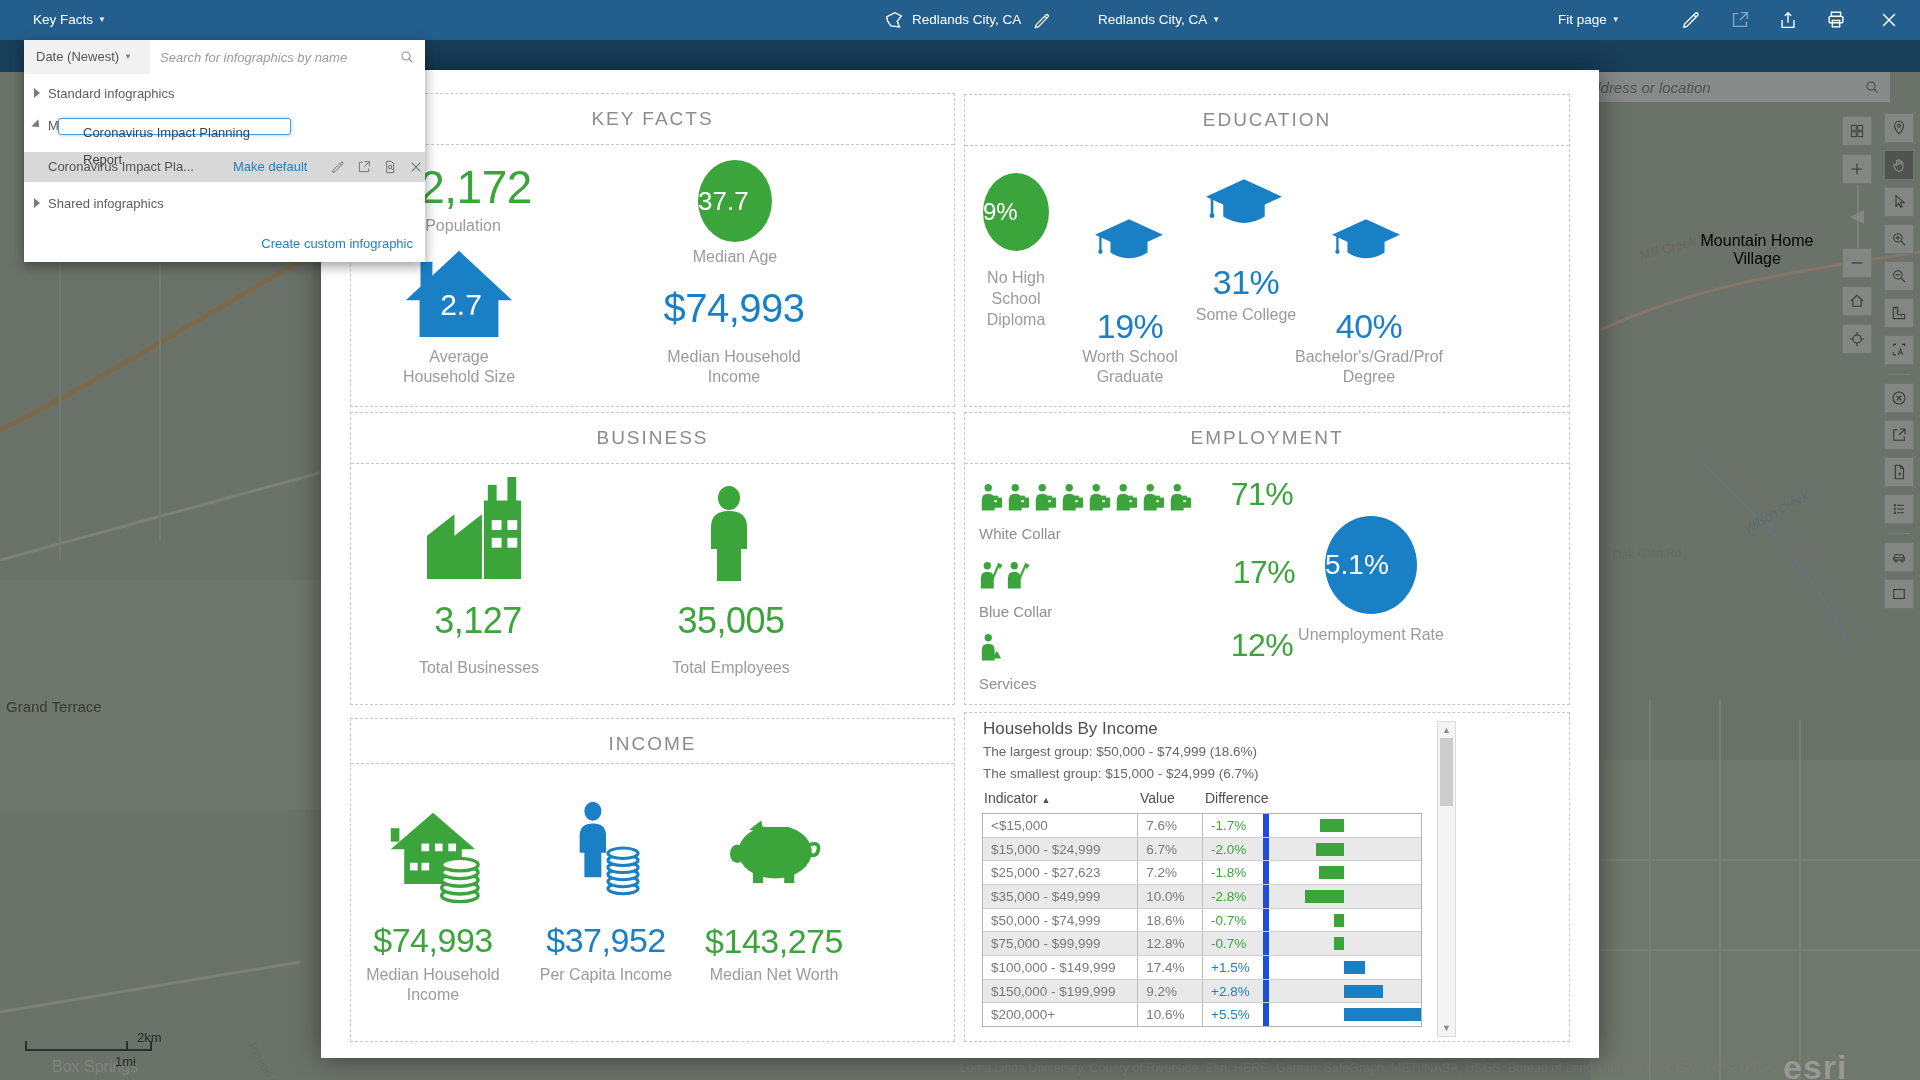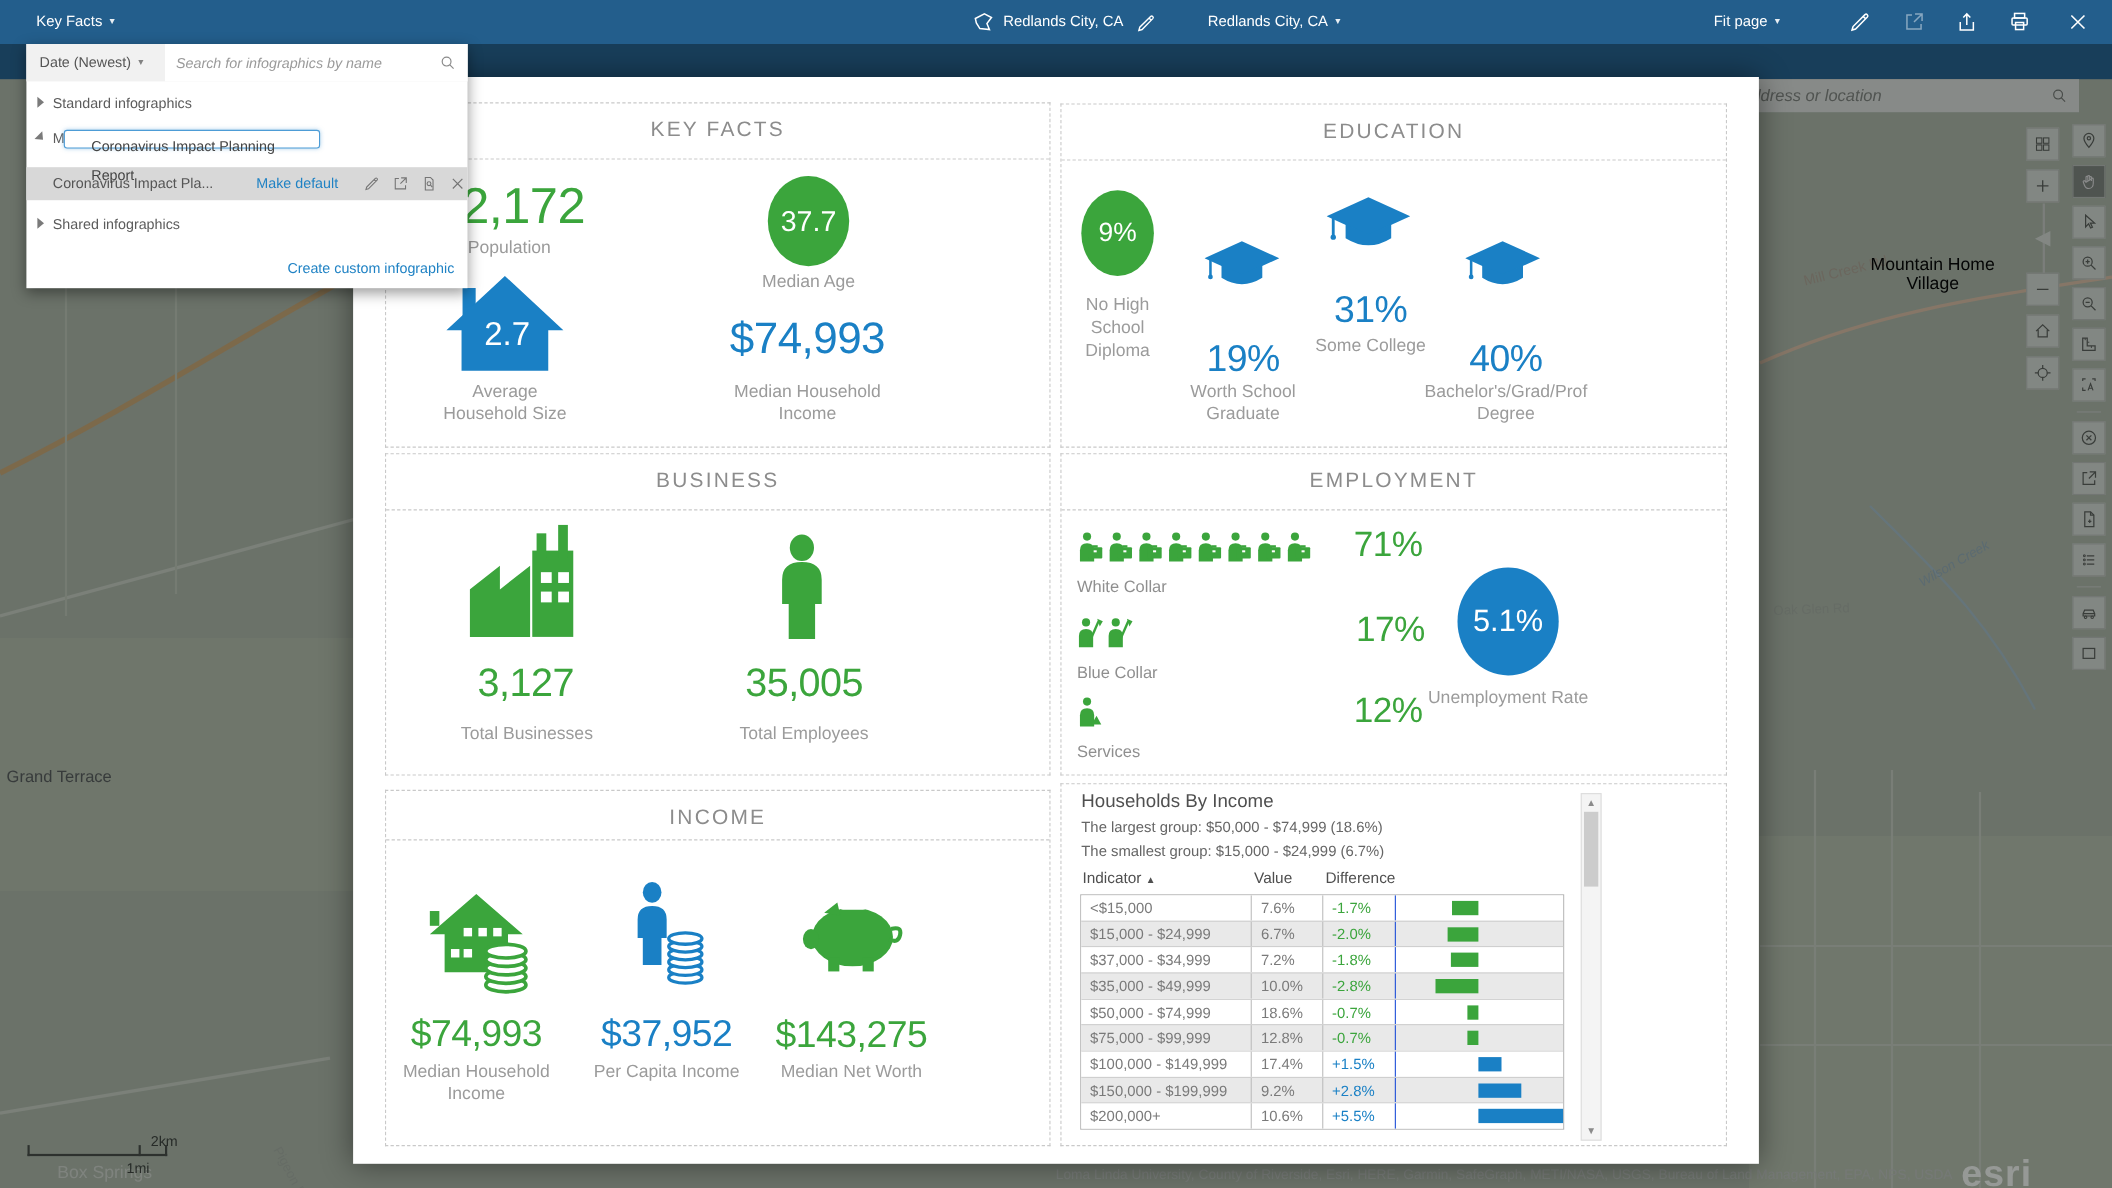--- a/index.html
+++ b/index.html
@@ -42,36 +42,36 @@
   #info{position:absolute;left:321px;top:70px;width:1278px;height:988px;background:#fff;z-index:20;
     box-shadow:0 0 26px rgba(0,0,0,.45);}
   .quad{position:absolute;border:1px dashed #c9c9c9;box-sizing:border-box;}
   .qtitle{position:absolute;left:0;right:0;top:0;height:50px;line-height:50px;margin:0;text-align:center;
     font-size:19px;font-weight:400;letter-spacing:2px;color:#8c8c8c;}
   .qsep{position:absolute;left:0;right:0;border-top:1px dashed #c9c9c9;}
   .abs{position:absolute;}
   .stat-num{position:absolute;text-align:center;font-weight:400;letter-spacing:-.5px;}
   .stat-label{position:absolute;text-align:center;color:#9b9b9b;font-size:16px;line-height:20px;}
   .green{color:#3ba53c}.blue{color:#1a80c5}
-  .circ{position:absolute;border-radius:50%;display:flex;align-items:center;justify-content:center;color:#fff;}
+  .circ{position:absolute;border-radius:50%;display:flex;align-items:center;justify-content:flex-start;color:#fff;}
   .icon-green{color:#3ba53c}.icon-blue{color:#1a80c5}
   .emp-icons{position:absolute;display:flex;align-items:flex-end;}
   .emp-icons svg{width:24px;height:29px;margin-right:3px;}
   .emp-label{position:absolute;color:#8f8f8f;font-size:15px;}
   
   #hbi-head{position:absolute;left:17px;top:77px;width:440px;display:flex;font-size:14px;color:#4f4f4f;}
   #hbi-table{position:absolute;left:17px;top:100px;width:440px;height:214px;border:1px solid #b5b5b5;
     box-sizing:border-box;display:flex;flex-direction:column;font-size:13.5px;justify-content:space-between;}
   .hbi-row{flex:1;display:flex;align-items:center;border-top:1px solid #cfcfcf;background:#fff;}
   .hbi-row:first-child{border-top:none;}
   .hbi-row.alt{background:#e9e9e9;}
   .hc{box-sizing:border-box;padding-left:8px;overflow:hidden;white-space:nowrap;}
   .c-ind{width:156px;color:#7a7a7a;border-right:1px solid #bdbdbd;height:100%;display:flex;align-items:center;}
   .c-val{width:65px;color:#7a7a7a;border-right:1px solid #bdbdbd;height:100%;display:flex;align-items:center;}
-  .c-dif{width:66px;border-right:1px solid #1d4ed8;height:100%;display:flex;align-items:center;}
+  .c-dif{width:66px;border-right:6px solid #1d4ed8;height:100%;display:flex;align-items:center;}
   .c-bar{position:relative;width:153px;height:100%;}
   .c-bar .bar{position:absolute;top:50%;margin-top:-6.5px;height:13px;}
   .bar.neg{background:#3ba53c}.bar.pos{background:#1a80c5}
   #hbi-scroll{position:absolute;left:472px;top:8px;width:19px;height:316px;background:#f4f4f4;
     border:1px solid #dcdcdc;box-sizing:border-box;font-size:9px;color:#8a8a8a;text-align:center;}
   #hbi-scroll .thumb{position:absolute;left:2px;top:16px;width:13px;height:68px;background:#ccc;}
   
   #gallery{position:absolute;left:24px;top:40px;width:401px;height:222px;background:#fff;z-index:40;
     box-shadow:0 4px 12px rgba(0,0,0,.4);font-size:13px;color:#5c5c5c;}
   #gal-header{position:absolute;left:0;top:0;right:0;height:34px;background:#f1f1f1;}
@@ -596,21 +596,21 @@
           </div>
           <div class="hbi-row alt">
             <div class="hc c-ind">$15,000 - $24,999</div>
             <div class="hc c-val">6.7%</div>
             <div class="hc c-dif" style="color: rgb(59, 165, 60);">-2.0%</div>
             <div class="c-bar">
               <div class="bar neg" style="width: 28px; left: 47px;"></div>
             </div>
           </div>
           <div class="hbi-row">
-            <div class="hc c-ind">$37,000 - $34,999</div>
+            <div class="hc c-ind">$25,000 - $27,623</div>
             <div class="hc c-val">7.2%</div>
             <div class="hc c-dif" style="color: rgb(59, 165, 60);">-1.8%</div>
             <div class="c-bar">
               <div class="bar neg" style="width: 25.2px; left: 49.8px;"></div>
             </div>
           </div>
           <div class="hbi-row alt">
             <div class="hc c-ind">$35,000 - $49,999</div>
             <div class="hc c-val">10.0%</div>
             <div class="hc c-dif" style="color: rgb(59, 165, 60);">-2.8%</div>

